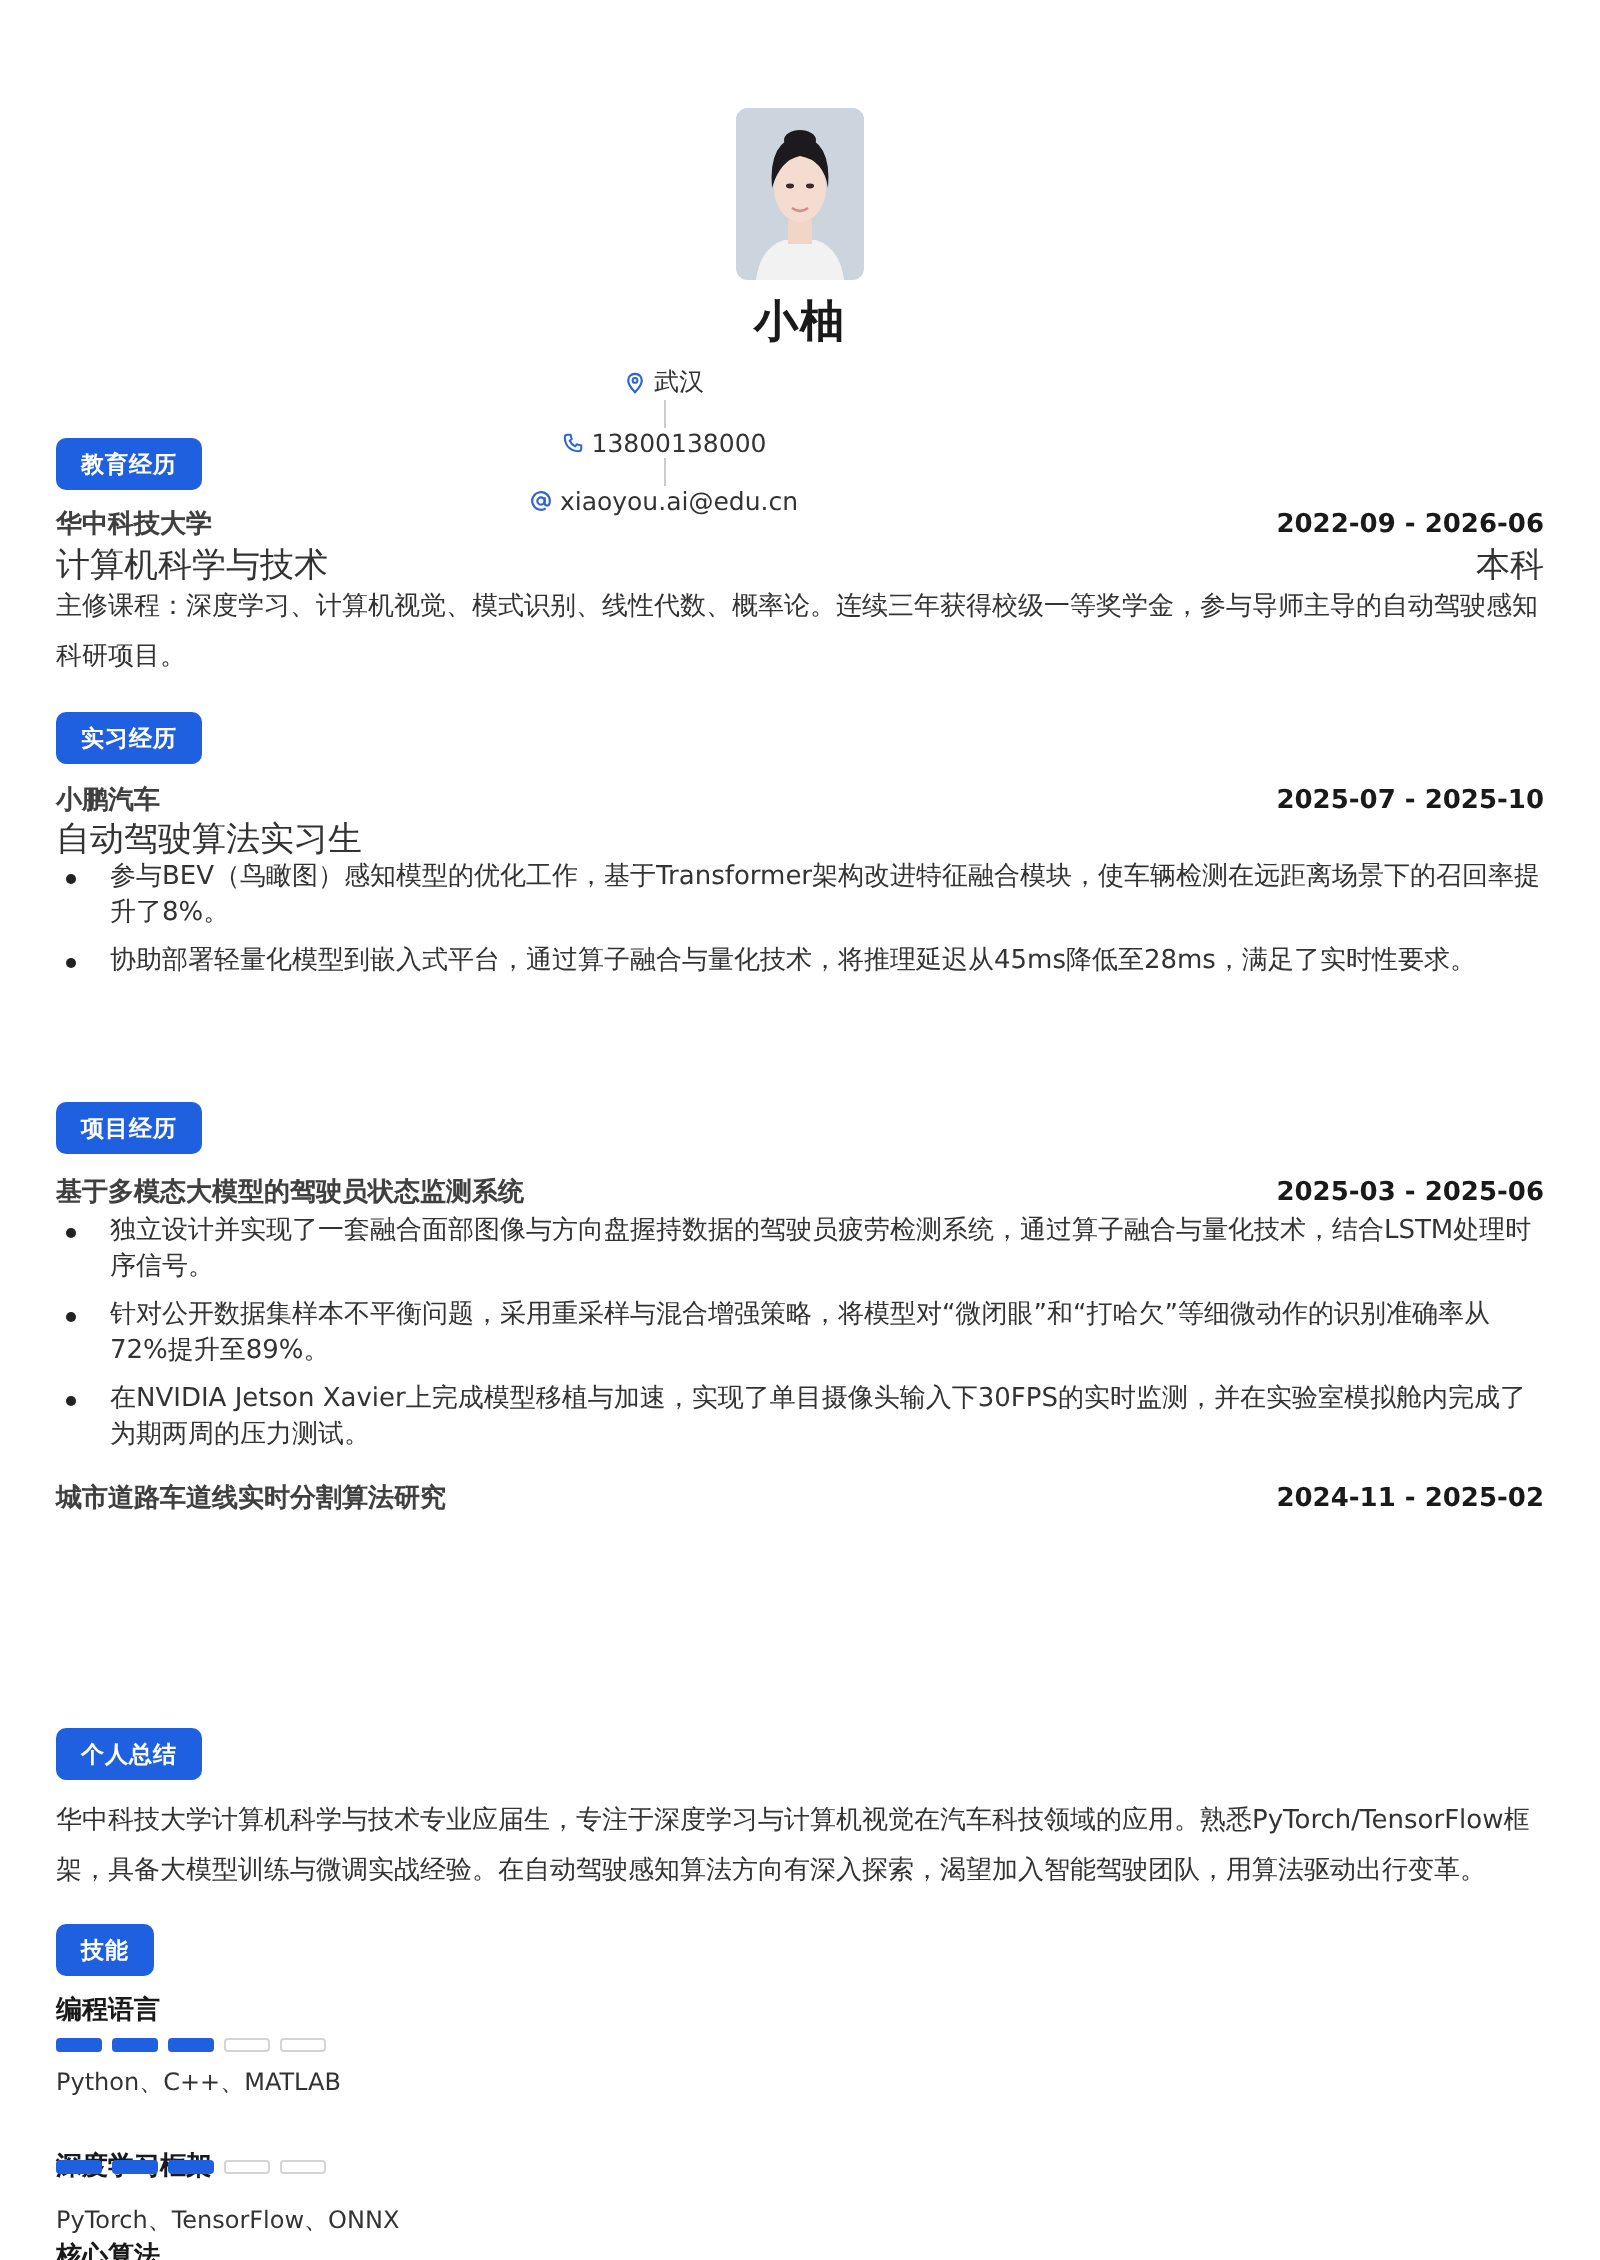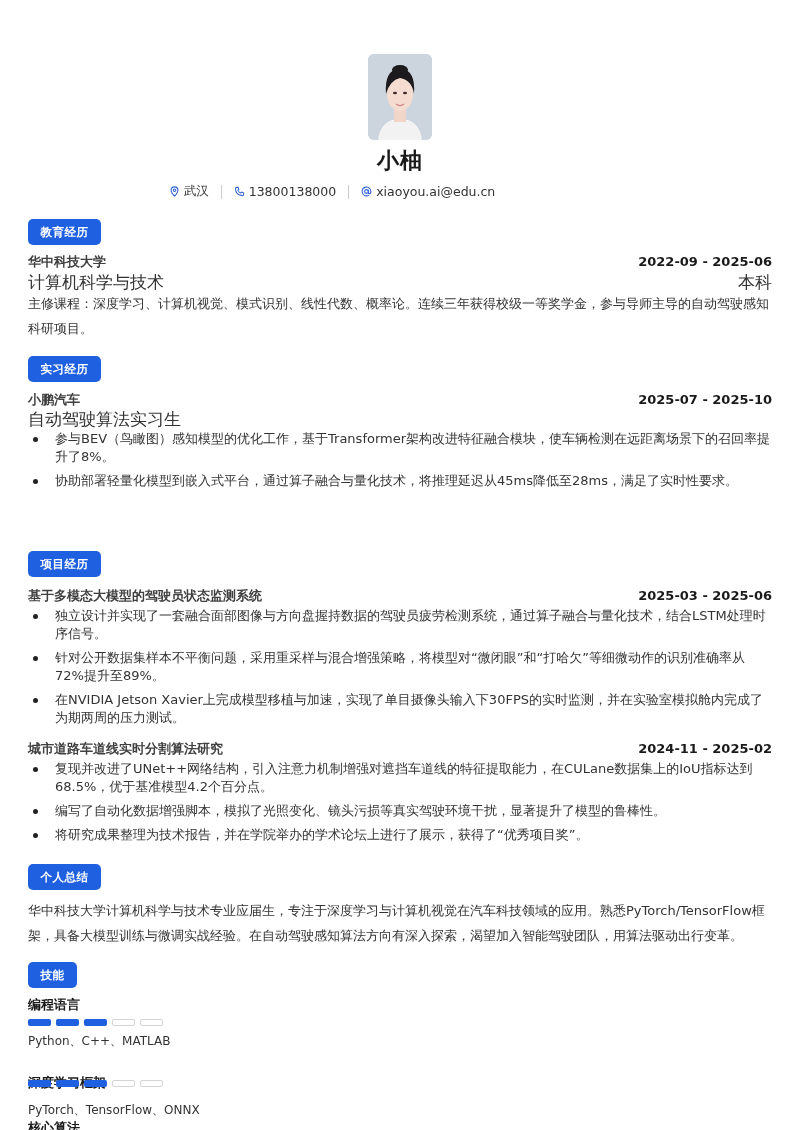--- a/index.html
+++ b/index.html
@@ -13,21 +13,21 @@
       background: linear-gradient(180deg, #c7d2dd 0%, #d8dfe6 60%, #e8ecef 100%);
     }
     .photo svg { display: block; }
     .name {
       position: absolute; left: 0; top: 146px; width: 800px; text-align: center;
       font-size: 22px; font-weight: bold; color: #1a1a1a; letter-spacing: 1px;
     }
     .contact {
       position: absolute; left: 0; top: 183px; width: 664px;
       display: flex; justify-content: center; align-items: center;
-      font-size: 12.5px; color: #333;
+      font-size: 12.5px; color: #333; flex-direction: column;
     }
     .contact-item { display: flex; align-items: center; gap: 4px; }
     .contact-sep { width: 1px; height: 14px; background: #ccc; margin: 0 12px; }
     .ico { width: 11px; height: 11px; display: inline-block; }
     .badge {
       position: absolute; left: 28px; height: 26px; width: 73px;
       background: #1f60e0; color: #fff; border-radius: 5px;
       font-size: 11.5px; font-weight: bold;
       display: flex; align-items: center; justify-content: center;
       letter-spacing: 0.5px;
@@ -95,21 +95,21 @@
         <circle cx="6" cy="6" r="2" fill="none" stroke="#2f63d8" stroke-width="1.2"></circle>
         <path d="M8 4 L8 7 Q8 8.5 9.3 8.5 Q10.8 8.5 10.8 6 A4.8 4.8 0 1 0 8.6 10" fill="none" stroke="#2f63d8" stroke-width="1.2"></path>
       </svg>
       <span>xiaoyou.ai@edu.cn</span>
     </div>
   </div>
 
   <div class="badge" style="top:219px;">教育经历</div>
   <div class="row" style="top:253px;">
     <span class="title">华中科技大学</span>
-    <span class="date">2022-09 - 2025-06</span>
+    <span class="date">2022-09 - 2026-06</span>
   </div>
   <div class="row" style="top:271px;">
     <span class="sub">计算机科学与技术</span>
     <span class="sub">本科</span>
   </div>
   <div class="para" style="top:291px;">主修课程：深度学习、计算机视觉、模式识别、线性代数、概率论。连续三年获得校级一等奖学金，参与导师主导的自动驾驶感知科研项目。</div>
 
   <div class="badge" style="top:356px;">实习经历</div>
   <div class="row" style="top:391px;">
     <span class="title">小鹏汽车</span>
@@ -131,25 +131,20 @@
   <ul class="bullets" style="top:607px;">
     <li>独立设计并实现了一套融合面部图像与方向盘握持数据的驾驶员疲劳检测系统，通过算子融合与量化技术，结合LSTM处理时序信号。</li>
     <li>针对公开数据集样本不平衡问题，采用重采样与混合增强策略，将模型对“微闭眼”和“打哈欠”等细微动作的识别准确率从72%提升至89%。</li>
     <li>在NVIDIA Jetson Xavier上完成模型移植与加速，实现了单目摄像头输入下30FPS的实时监测，并在实验室模拟舱内完成了为期两周的压力测试。</li>
   </ul>
 
   <div class="row" style="top:740px;">
     <span class="title">城市道路车道线实时分割算法研究</span>
     <span class="date">2024-11 - 2025-02</span>
   </div>
-  <ul class="bullets" style="top:760px;">
-    <li>复现并改进了UNet++网络结构，引入注意力机制增强对遮挡车道线的特征提取能力，在CULane数据集上的IoU指标达到68.5%，优于基准模型4.2个百分点。</li>
-    <li>编写了自动化数据增强脚本，模拟了光照变化、镜头污损等真实驾驶环境干扰，显著提升了模型的鲁棒性。</li>
-    <li>将研究成果整理为技术报告，并在学院举办的学术论坛上进行了展示，获得了“优秀项目奖”。</li>
-  </ul>
 
   <div class="badge" style="top:864px;">个人总结</div>
   <div class="para" style="top:898px;">华中科技大学计算机科学与技术专业应届生，专注于深度学习与计算机视觉在汽车科技领域的应用。熟悉PyTorch/TensorFlow框架，具备大模型训练与微调实战经验。在自动驾驶感知算法方向有深入探索，渴望加入智能驾驶团队，用算法驱动出行变革。</div>
 
   <div class="badge" style="top:962px; width:49px;">技能</div>
 
   <div class="skill-name" style="top:996px;">编程语言</div>
   <div class="skill-bars" style="top:1019px;">
     <div class="bar on"></div>
     <div class="bar on"></div>

